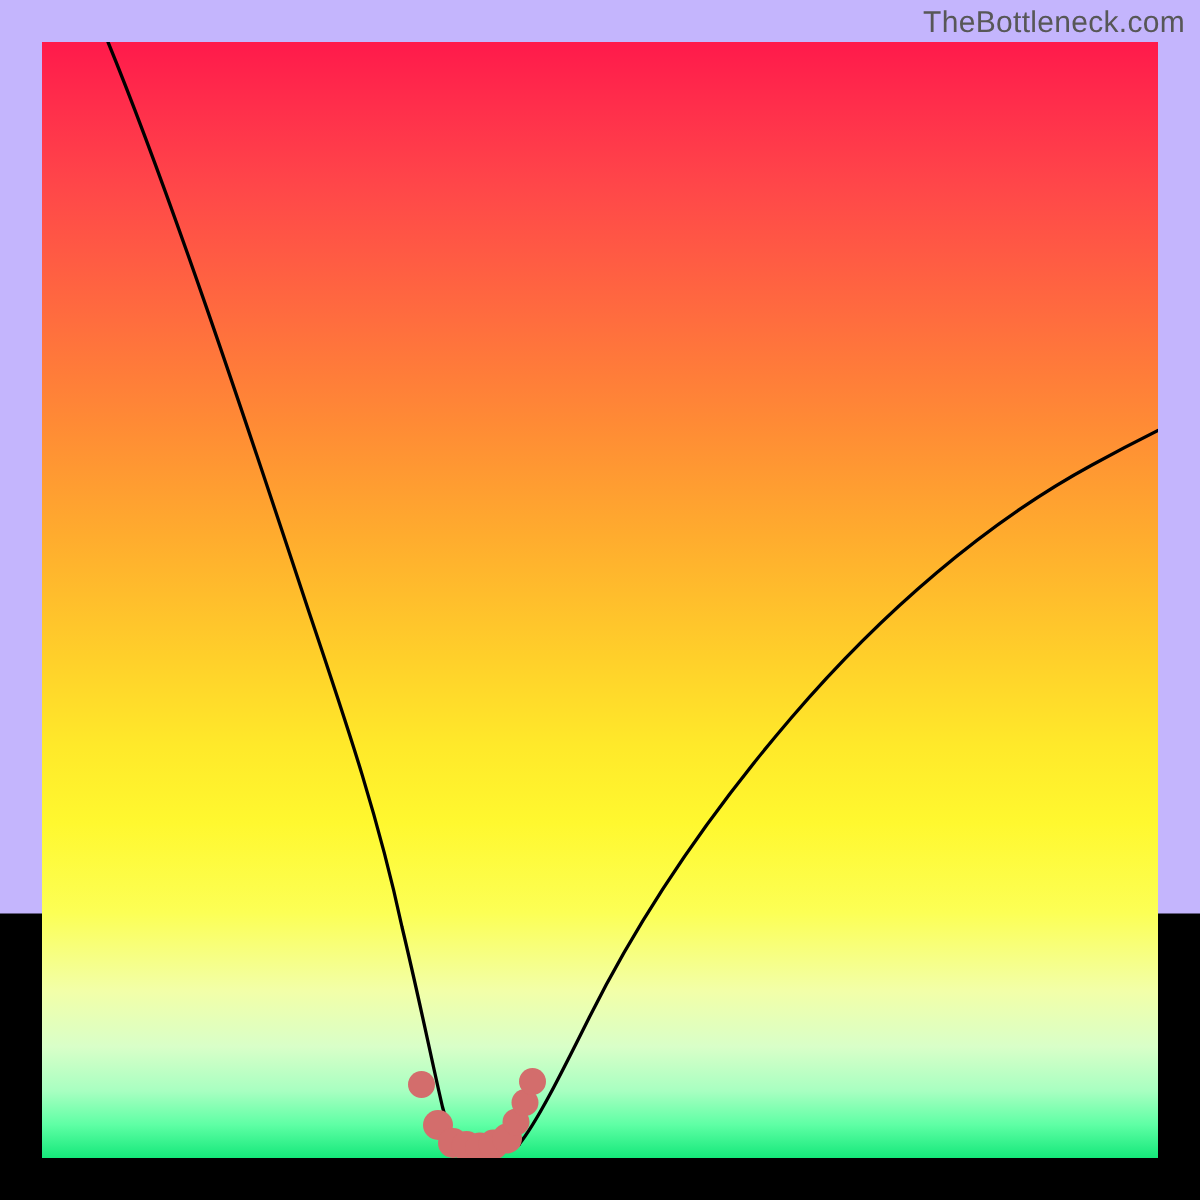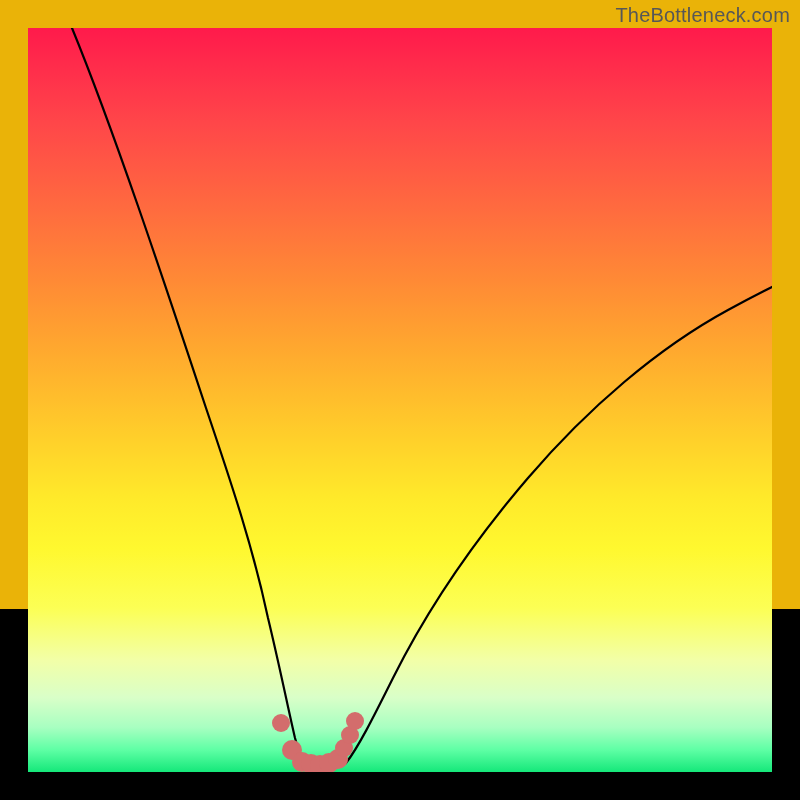--- a/index.html
+++ b/index.html
@@ -10,21 +10,21 @@
     overflow: hidden;
     background: #000;
     font-family: Arial, Helvetica, sans-serif;
   }
   .frame {
     position: absolute;
     top: 0;
     left: 0;
     width: 800px;
     height: 609px;
-    background: #eab308;
+    background: #c4b5fd;
   }
   .plot-area {
     position: absolute;
     top: 28px;
     left: 28px;
     width: 744px;
     height: 744px;
   }
   .gradient-bg {
     position: absolute;

